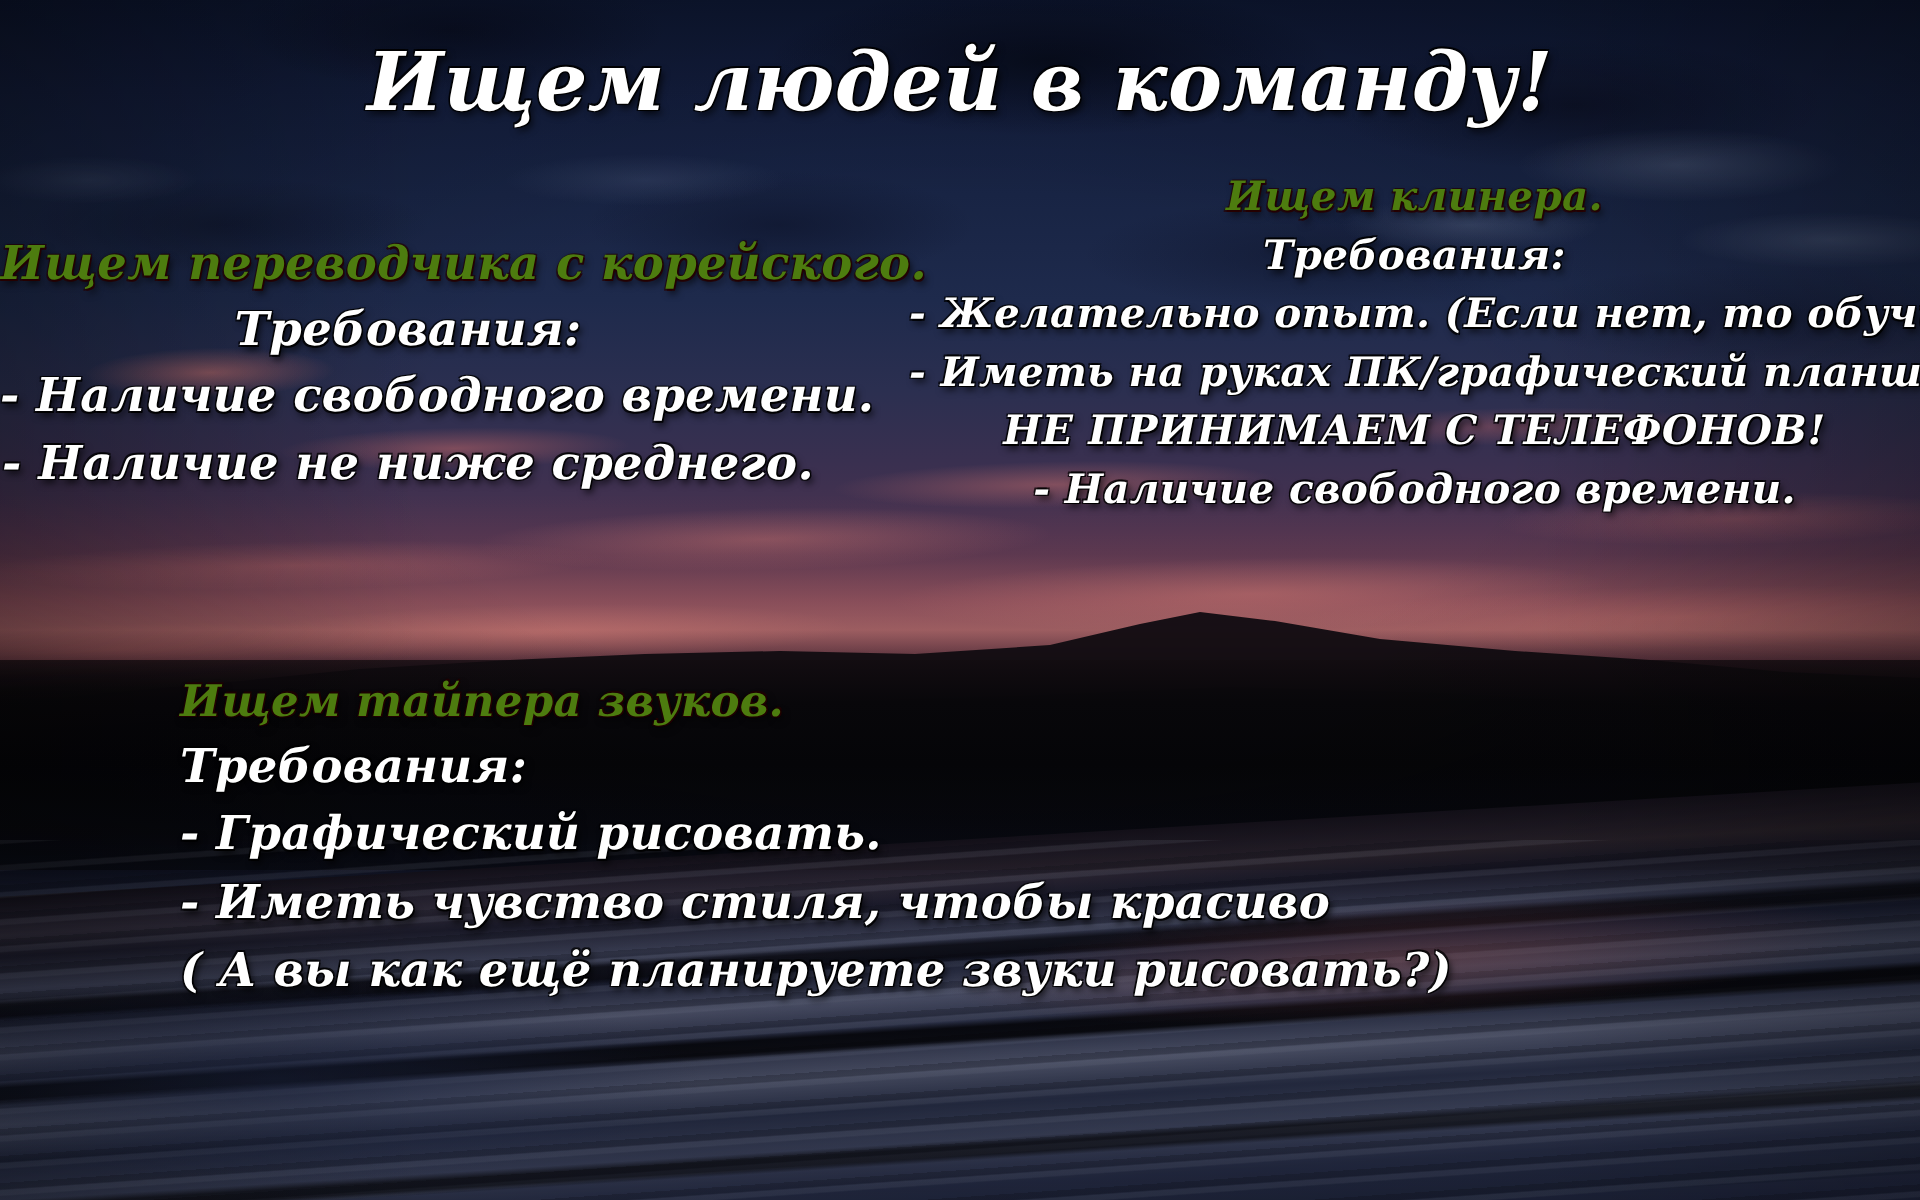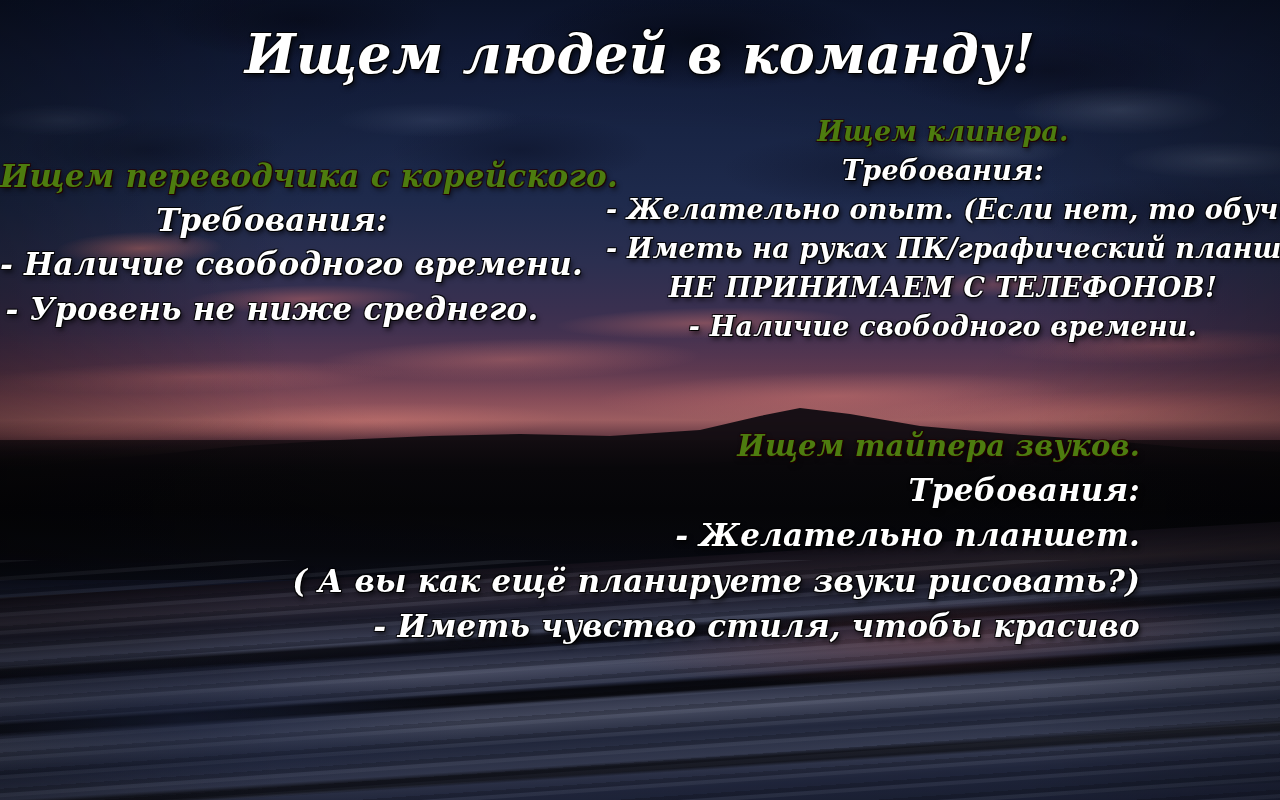--- a/index.html
+++ b/index.html
@@ -217,22 +217,22 @@
   }
   #block-cleaner .hdr{font-size:27px;}
   #block-cleaner .line{font-size:27px;margin-top:11px;}
   #block-cleaner .line.caps{
     font-style:italic;
     letter-spacing:.4px;
   }
 
   
   #block-typer{
-    position:absolute;left:120px;top:431px;width:1020px;
-    text-align:right;
+    position:absolute;left:120px;top:452px;width:1020px;
+    text-align:left;
   }
   #block-typer .hdr{font-size:29px;}
   #block-typer .line{font-size:31px;margin-top:13px;}
 </style>
 </head>
 <body>
 
 <div id="stage">
 
   <div class="bg-layer sky-base"></div>
@@ -257,34 +257,34 @@
   <div class="bg-layer vignette"></div>
 
   <div class="overlay">
 
     <div id="headline" class="script white-txt">Ищем людей в команду!</div>
 
     <div id="block-translator">
       <div class="script red-txt hdr">Ищем переводчика с корейского.</div>
       <div class="script white-txt line">Требования:</div>
       <div class="script white-txt line">- Наличие свободного времени.</div>
-      <div class="script white-txt line">- Уровень не ниже среднего.</div>
+      <div class="script white-txt line">- Наличие не ниже среднего.</div>
     </div>
 
     <div id="block-cleaner">
       <div class="script red-txt hdr">Ищем клинера.</div>
       <div class="script white-txt line">Требования:</div>
       <div class="script white-txt line">- Желательно опыт. (Если нет, то обучим)</div>
       <div class="script white-txt line">- Иметь на руках ПК/графический планшет.</div>
       <div class="script white-txt line caps">НЕ ПРИНИМАЕМ С ТЕЛЕФОНОВ!</div>
       <div class="script white-txt line">- Наличие свободного времени.</div>
     </div>
 
     <div id="block-typer">
       <div class="script red-txt hdr">Ищем тайпера звуков.</div>
       <div class="script white-txt line">Требования:</div>
-      <div class="script white-txt line">- Желательно планшет.</div>
+      <div class="script white-txt line">- Графический рисовать.</div>
+      <div class="script white-txt line">- Иметь чувство стиля, чтобы красиво</div>
       <div class="script white-txt line">( А вы как ещё планируете звуки рисовать?)</div>
-      <div class="script white-txt line">- Иметь чувство стиля, чтобы красиво</div>
     </div>
 
   </div>
 </div>
 
 </body></html>

